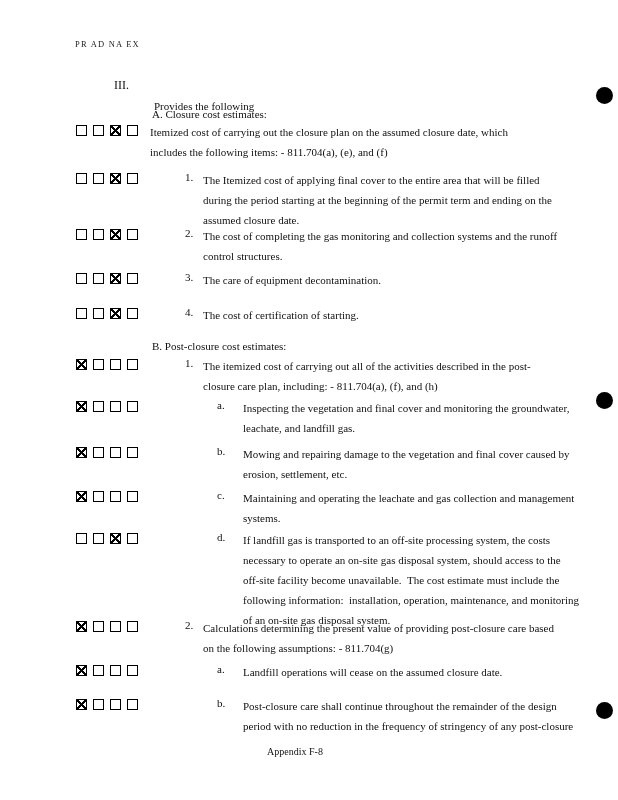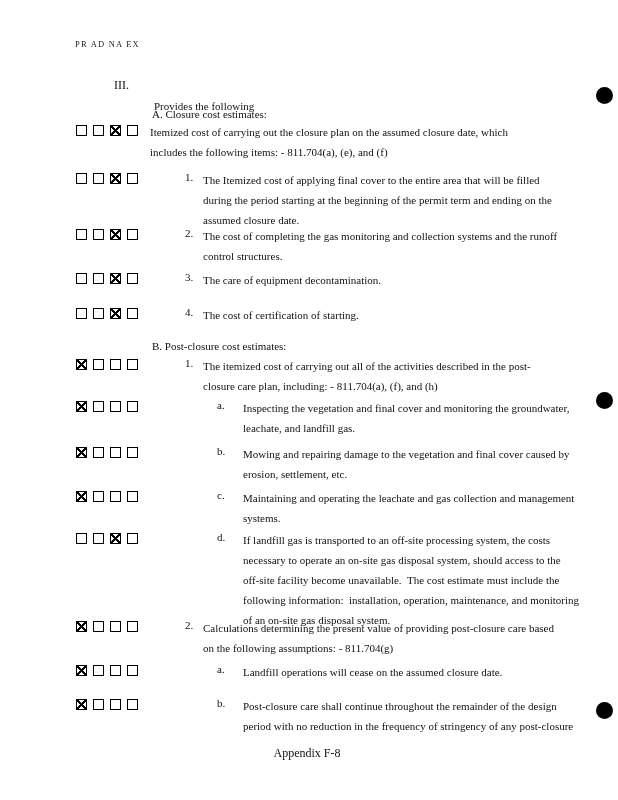--- a/index.html
+++ b/index.html
@@ -8,21 +8,21 @@
     font-family:"Liberation Serif","DejaVu Serif",serif;color:#111;
     overflow:hidden;margin:0 auto;
   }
   .abs{position:absolute;}
   .stamp{left:75px;top:39px;font-size:8.5px;letter-spacing:1.2px;color:#222;}
   .sec-num{left:114px;top:78px;font-size:12px;}
   .sec-title{left:155px;top:78px;font-size:12px;letter-spacing:0.3px;}
   .subtitle{left:154px;top:93px;font-size:11px;margin-top:7px;}
   .label-a{left:152px;top:108px;font-size:11px;}
   .label-b{left:152px;top:340px;font-size:11px;}
-  .footer{left:0;top:746px;width:590px;text-align:center;font-size:12px;padding-left:12px;}
+  .footer{left:0;top:746px;width:590px;text-align:center;font-size:10px;}
   .row{position:absolute;left:0;width:618px;}
   .checks{position:absolute;left:76px;top:3px;white-space:nowrap;}
   .cb{
     display:inline-block;width:11px;height:11px;box-sizing:border-box;
     border:1.5px solid #000;margin-right:6px;vertical-align:top;background:#fff;
   }
   .cb.checked{
     background-image:
       linear-gradient(45deg, transparent 43%, #000 43%, #000 57%, transparent 57%),
       linear-gradient(135deg, transparent 43%, #000 43%, #000 57%, transparent 57%);

